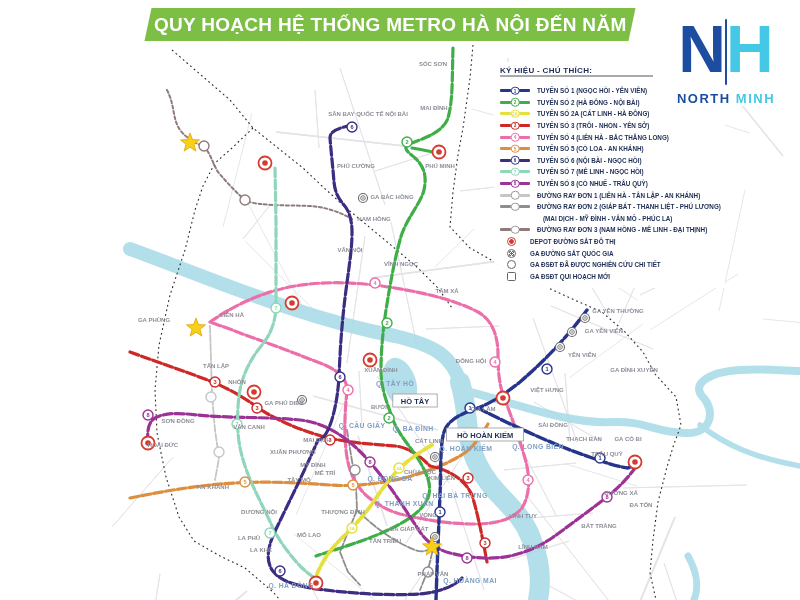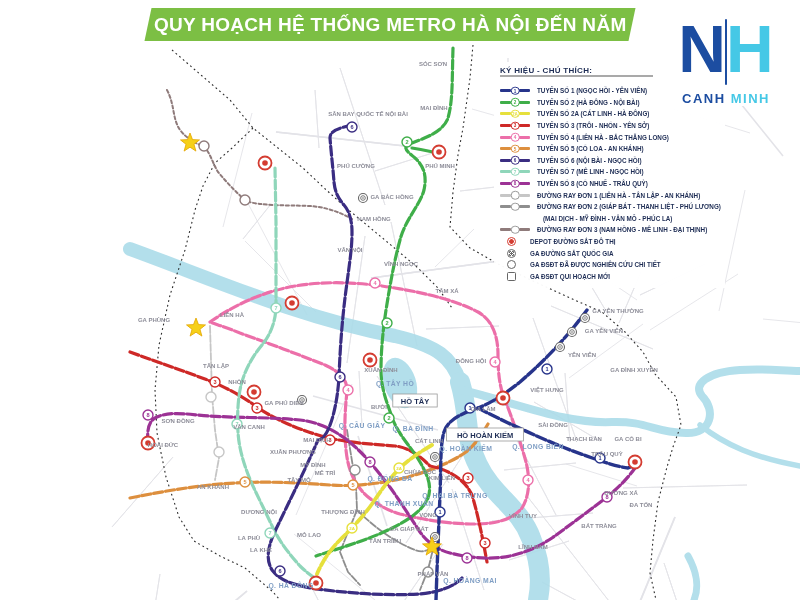--- a/index.html
+++ b/index.html
@@ -367,21 +367,21 @@
   <span>QUY HOẠCH HỆ THỐNG METRO HÀ NỘI ĐẾN NĂM</span>
 </div>
 
 <div class="logo">
   <div class="letters">
     <span class="ln n">N</span>
     <span class="bar"></span>
     <span class="ln h">H</span>
   </div>
   <div class="words">
-    <span class="w1">CANH</span>
+    <span class="w1">NORTH</span>
     <span class="w2">MINH</span>
   </div>
 </div>
 
 <div class="legend">
   <div class="ltitle">KÝ HIỆU - CHÚ THÍCH:</div>
   <div id="legend-rows">
       <div class="lrow">
         <span class="chip">
           <span class="bar b1" style="background: rgb(39, 52, 139);"></span>

